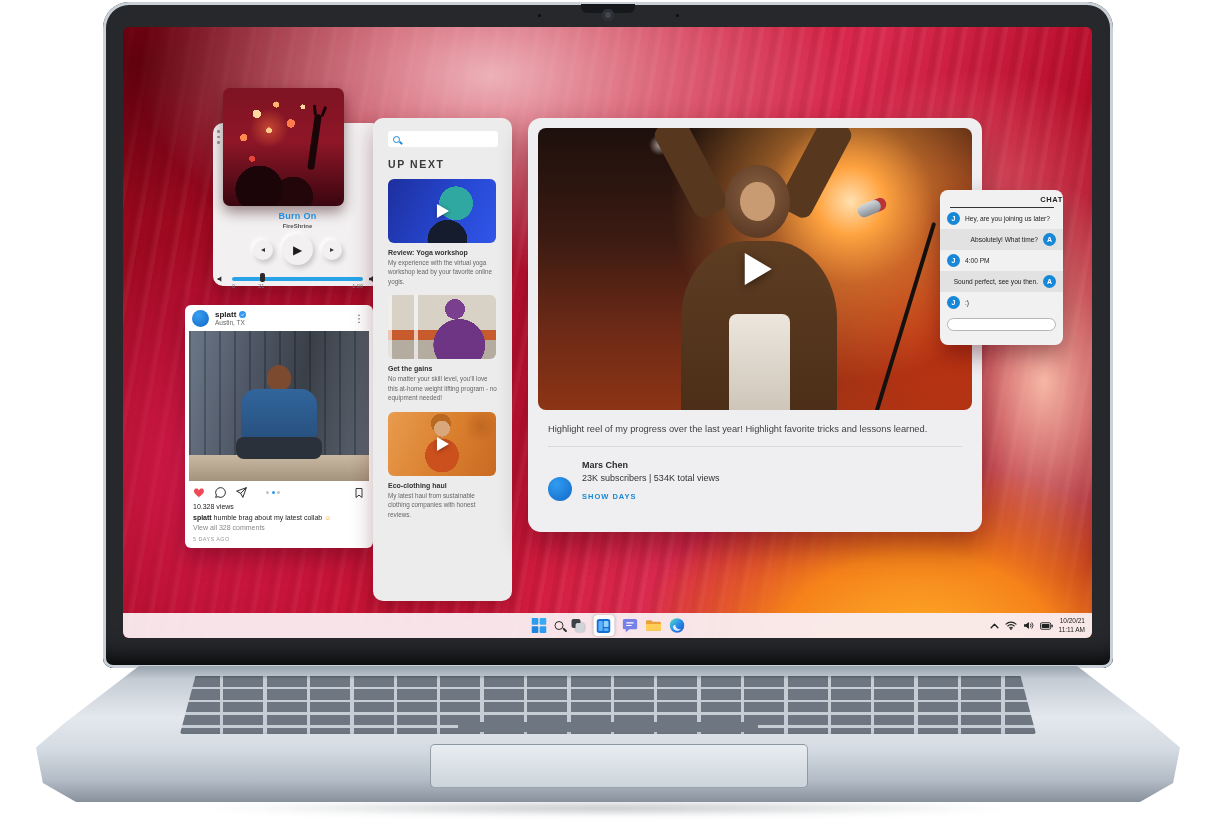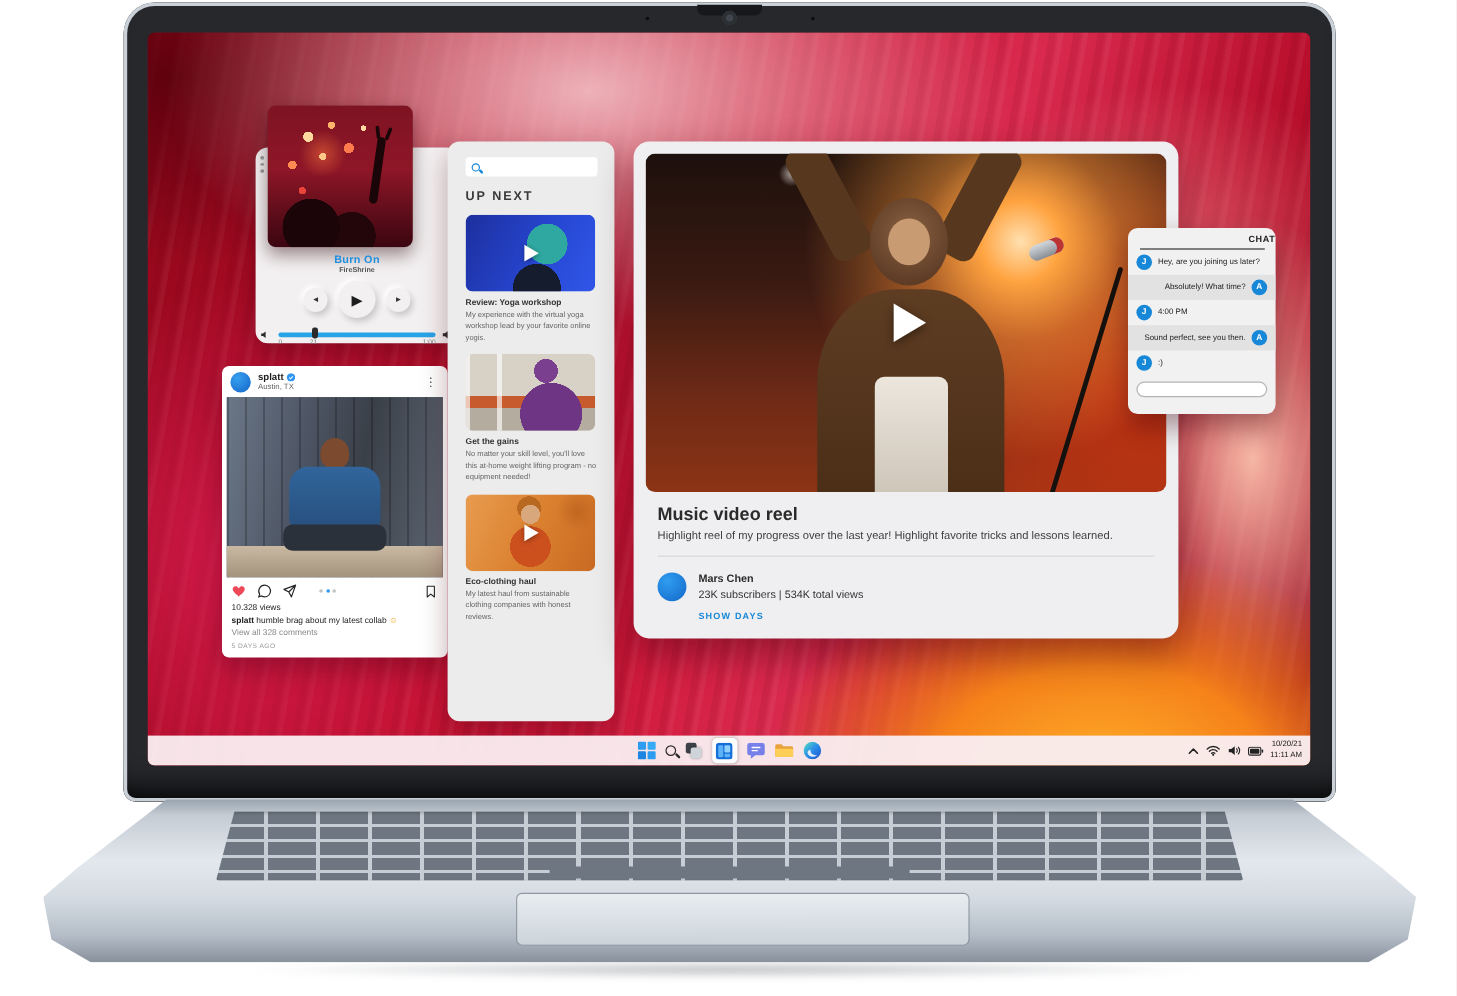--- a/index.html
+++ b/index.html
@@ -181,21 +181,21 @@
   .mic-head { position:absolute; right:19.5%; top:26%; width:30px; height:13px; border-radius:7px;
     background:linear-gradient(180deg,#d4d9dd,#878d94); transform:rotate(-22deg);
     box-shadow:inset -6px 0 0 #b33; }
   .vd-play { position:absolute; left:50%; top:50%; transform:translate(-38%,-50%); width:0; height:0;
     border-left:27px solid #fff; border-top:16px solid rgba(0,0,0,0); border-bottom:16px solid rgba(0,0,0,0);
     filter:drop-shadow(0 2px 4px rgba(0,0,0,.45)); }
   .vd-info { position:absolute; left:20px; right:20px; top:302px; }
   .vd-title { font-size:15px; font-weight:bold; color:#2b2b2b; }
   .vd-desc { margin-top:4px; font-size:9.3px; color:#3f3f3f; }
   .vd-divider { margin-top:12px; border-top:1px solid #d8d8d8; }
-  .vd-channel { margin-top:13px; display:flex; gap:10px; }
+  .vd-channel { margin-top:13px; display:flex; gap:10px;align-items:flex-end; }
   .vd-avatar { width:24px; height:24px; border-radius:50%; background:radial-gradient(circle at 35% 30%,#2f9df0,#1368c9); }
   .vd-ch-name { font-size:9px; font-weight:bold; color:#2b2b2b; }
   .vd-ch-stats { margin-top:3px; font-size:9px; color:#333; }
   .vd-more { margin-top:9px; font-size:7.5px; font-weight:bold; color:#1788d8; letter-spacing:1px; }
 
   
   .ch-card { position:absolute; left:817px; top:163px; width:123px; height:155px; background:#f2f1f1;
     border-radius:8px; box-shadow:0 10px 22px rgba(60,0,12,.4); overflow:hidden; }
   .ch-header { padding-top:5px; text-align:right; font-size:7.5px; font-weight:bold; color:#222; letter-spacing:.6px; }
   .ch-rule { margin:3px auto 0; width:104px; border-top:1.4px solid #333; }
@@ -369,21 +369,20 @@
           <div class="sg-arm r"></div>
           <div class="sg-body"></div>
           <div class="sg-shirt"></div>
           <div class="sg-hair"></div>
           <div class="sg-face"></div>
           <div class="mic-pole"></div>
           <div class="mic-head"></div>
           <div class="vd-play"></div>
         </div>
         <div class="vd-info">
-          <div class="vd-title">Music video reel</div>
           <div class="vd-desc">Highlight reel of my progress over the last year! Highlight favorite tricks and lessons learned.</div>
           <div class="vd-divider"></div>
           <div class="vd-channel">
             <div class="vd-avatar"></div>
             <div>
               <div class="vd-ch-name">Mars Chen</div>
               <div class="vd-ch-stats">23K subscribers | 534K total views</div>
               <div class="vd-more">SHOW DAYS</div>
             </div>
           </div>

